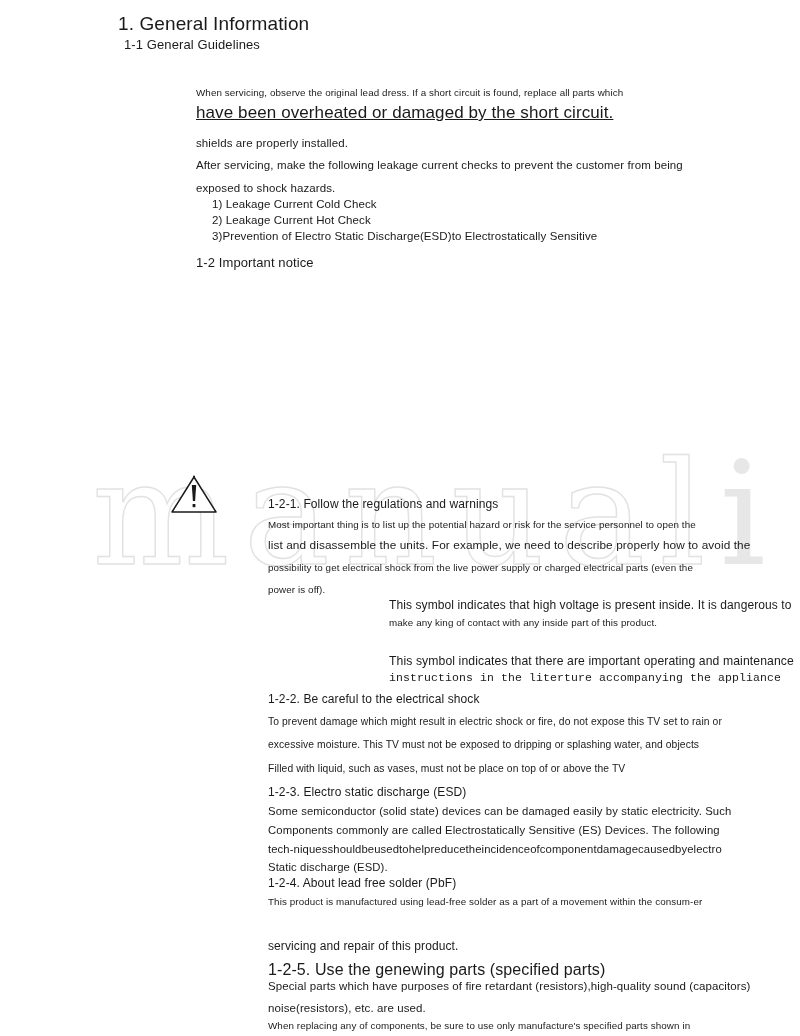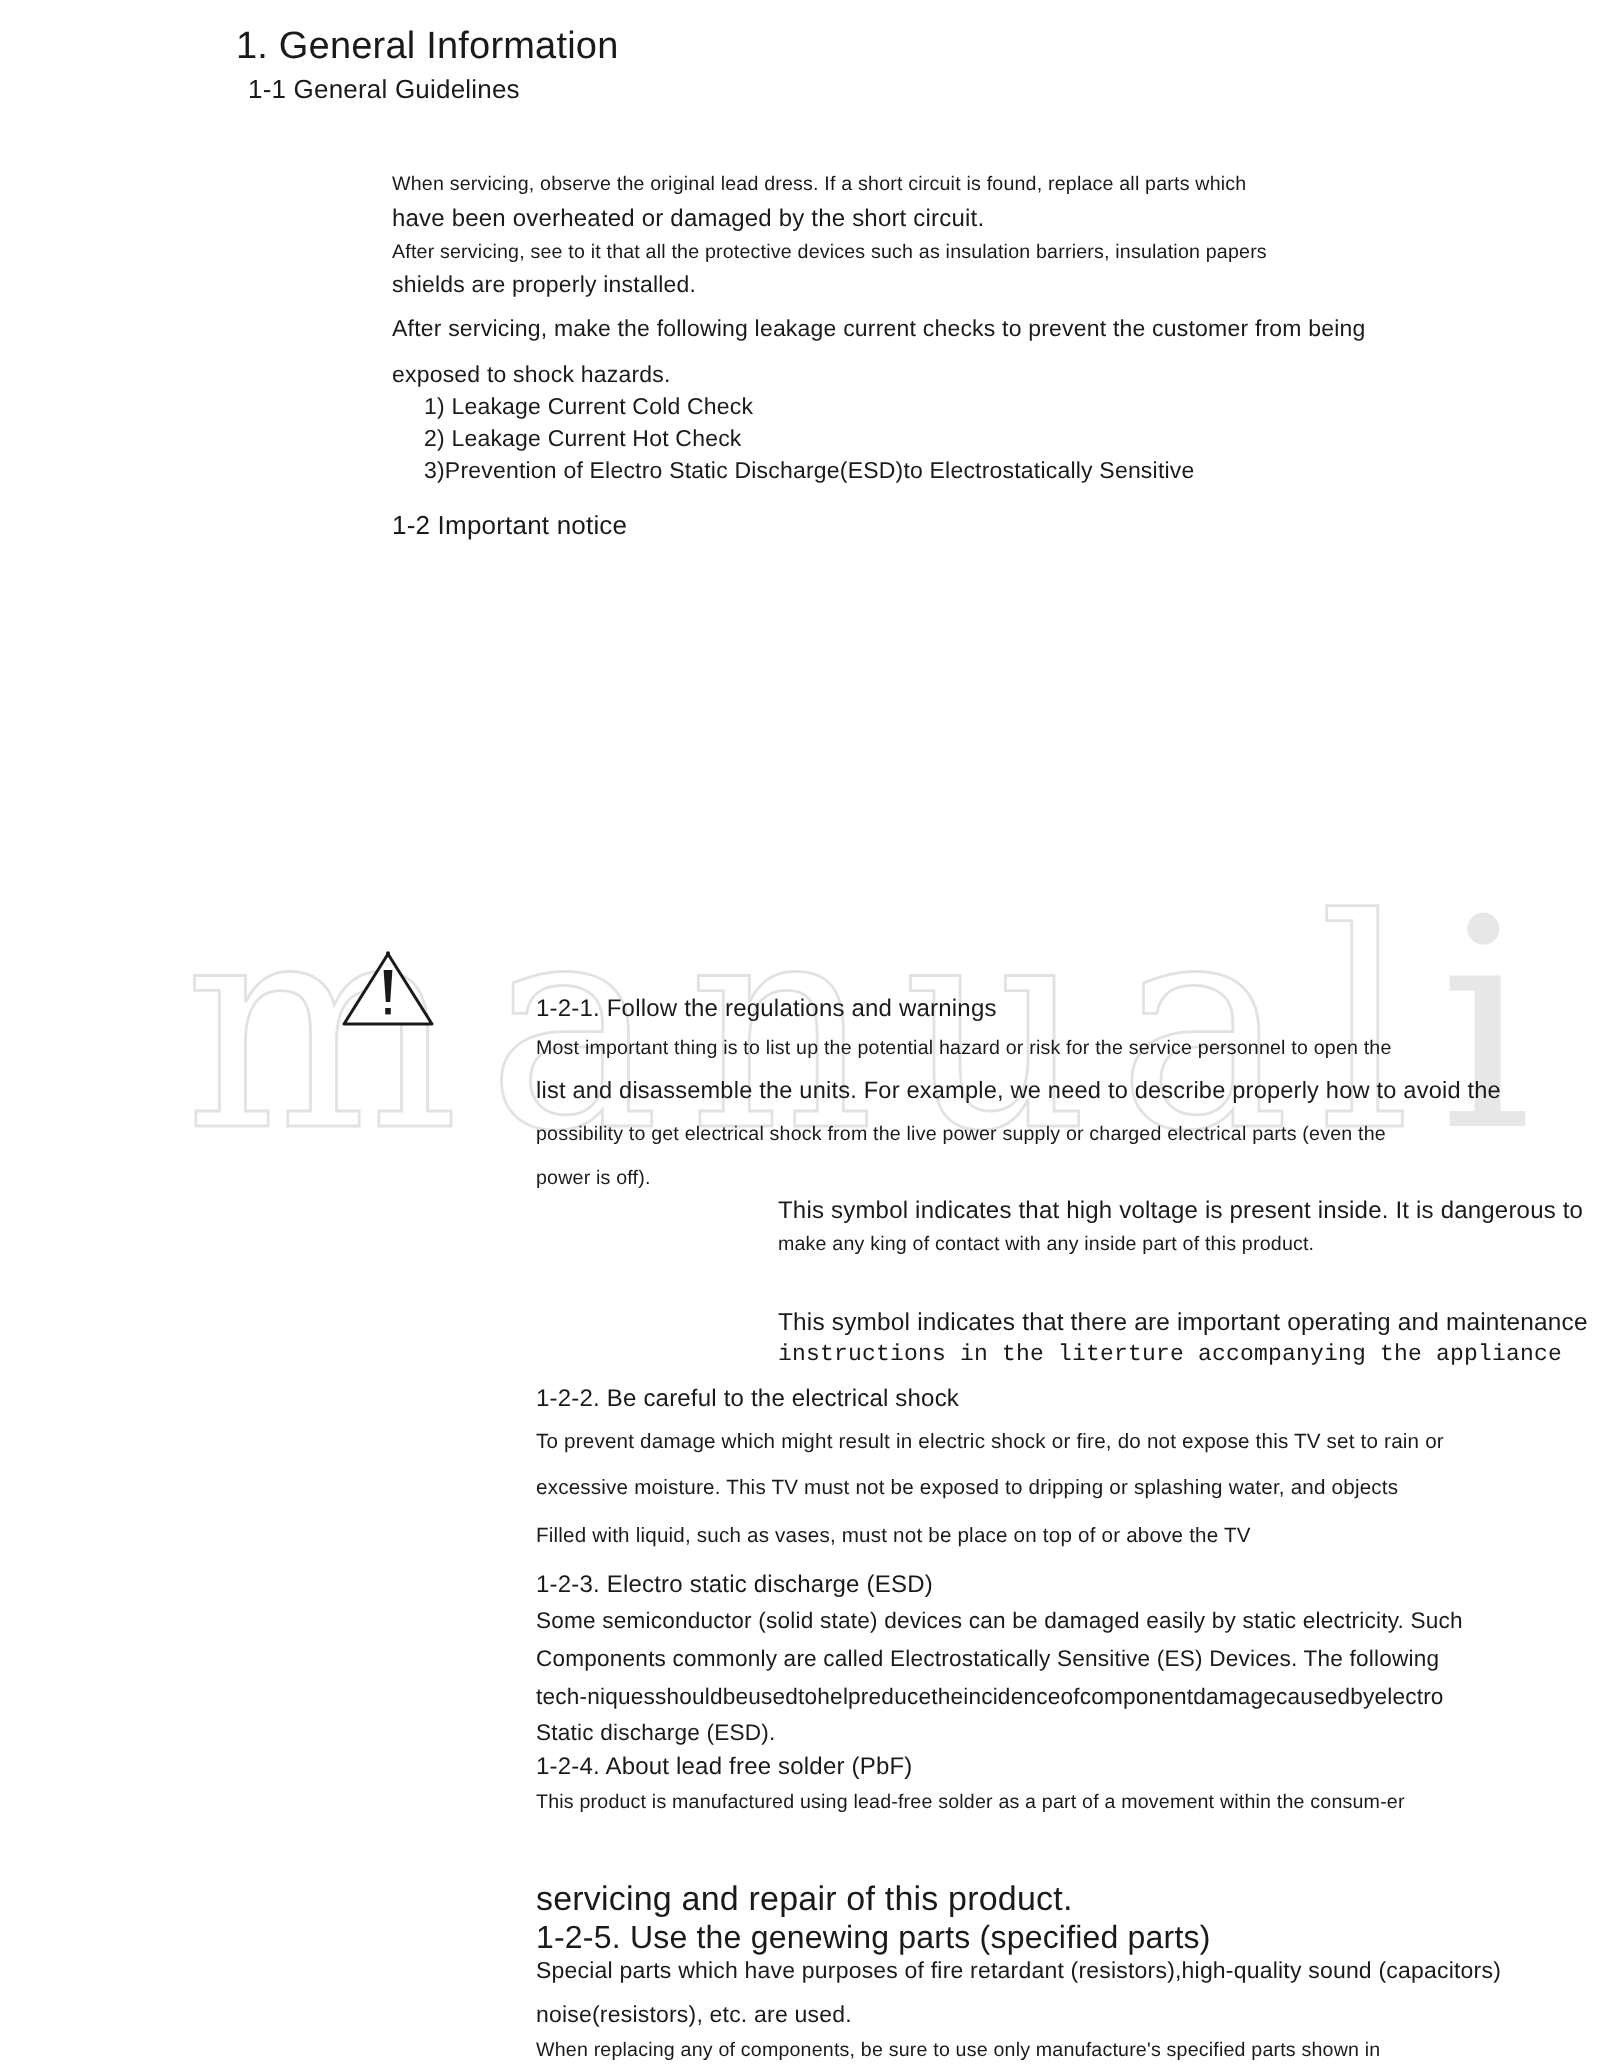--- a/index.html
+++ b/index.html
@@ -37,22 +37,21 @@
       <circle cx="25" cy="2.6" r="1" fill="#1a1a1a"></circle>
       <path d="M22.8 11 L27.2 11 L26.1 27 L23.9 27 Z" fill="#1a1a1a"></path>
       <rect x="23.6" y="30" width="2.8" height="3.2" fill="#1a1a1a"></rect>
     </svg>
   </div>
 
   <div id="text-layer">
       <div class="line" style="left: 118px; top: 13px; font-size: 19px; color: rgb(26, 26, 26);">1. General Information</div>
       <div class="line" style="left: 124px; top: 38px; font-size: 13px; color: rgb(26, 26, 26);">1-1 General Guidelines</div>
       <div class="line" style="left: 196px; top: 87px; font-size: 9.8px; color: rgb(26, 26, 26);">When servicing, observe the original lead dress. If a short circuit is found, replace all parts which</div>
-      <div class="line" style="left: 196px; top: 103px; font-size: 12px; color: rgb(26, 26, 26);">have been overheated or damaged by the short circuit.</div>
-      <div class="line" style="left: 196px; top: 121px; font-size: 9.8px; color: rgb(26, 26, 26);">After servicing, see to it that all the protective devices such as insulation barriers, insulation papers</div>
+      <div class="line" style="left: 196px; top: 103px; font-size: 17px; color: rgb(26, 26, 26); text-decoration: underline;">have been overheated or damaged by the short circuit.</div>
       <div class="line" style="left: 196px; top: 137px; font-size: 11.5px; color: rgb(26, 26, 26);">shields are properly installed.</div>
       <div class="line" style="left: 196px; top: 159px; font-size: 11.5px; color: rgb(26, 26, 26);">After servicing, make the following leakage current checks to prevent the customer from being</div>
       <div class="line" style="left: 196px; top: 182px; font-size: 11.5px; color: rgb(26, 26, 26);">exposed to shock hazards.</div>
       <div class="line" style="left: 212px; top: 198px; font-size: 11.5px; color: rgb(26, 26, 26);">1) Leakage Current Cold Check</div>
       <div class="line" style="left: 212px; top: 214px; font-size: 11.5px; color: rgb(26, 26, 26);">2) Leakage Current Hot Check</div>
       <div class="line" style="left: 212px; top: 230px; font-size: 11.5px; color: rgb(26, 26, 26);">3)Prevention of Electro Static Discharge(ESD)to Electrostatically Sensitive</div>
       <div class="line" style="left: 196px; top: 256px; font-size: 13px; color: rgb(26, 26, 26);">1-2 Important notice</div>
       <div class="line" style="left: 268px; top: 498px; font-size: 12px; color: rgb(26, 26, 26);">1-2-1. Follow the regulations and warnings</div>
       <div class="line" style="left: 268px; top: 519px; font-size: 9.8px; color: rgb(26, 26, 26);">Most important thing is to list up the potential hazard or risk for the service personnel to open the</div>
       <div class="line" style="left: 268px; top: 539px; font-size: 11.8px; color: rgb(26, 26, 26);">list and disassemble the units. For example, we need to describe properly how to avoid the</div>
@@ -66,20 +65,20 @@
       <div class="line" style="left: 268px; top: 716px; font-size: 10.3px; color: rgb(26, 26, 26);">To prevent damage which might result in electric shock or fire, do not expose this TV set to rain or</div>
       <div class="line" style="left: 268px; top: 739px; font-size: 10.3px; color: rgb(26, 26, 26);">excessive moisture. This TV must not be exposed to dripping or splashing water, and objects</div>
       <div class="line" style="left: 268px; top: 763px; font-size: 10.3px; color: rgb(26, 26, 26); text-align: right;">Filled with liquid, such as vases, must not be place on top of or above the TV</div>
       <div class="line" style="left: 268px; top: 786px; font-size: 12px; color: rgb(26, 26, 26);">1-2-3. Electro static discharge (ESD)</div>
       <div class="line" style="left: 268px; top: 805px; font-size: 11.3px; color: rgb(26, 26, 26);">Some semiconductor (solid state) devices can be damaged easily by static electricity. Such</div>
       <div class="line" style="left: 268px; top: 824px; font-size: 11.3px; color: rgb(26, 26, 26);">Components commonly are called Electrostatically Sensitive (ES) Devices. The following</div>
       <div class="line" style="left: 268px; top: 843px; font-size: 11.3px; color: rgb(26, 26, 26);">tech-niquesshouldbeusedtohelpreducetheincidenceofcomponentdamagecausedbyelectro</div>
       <div class="line" style="left: 268px; top: 861px; font-size: 11.3px; color: rgb(26, 26, 26);">Static discharge (ESD).</div>
       <div class="line" style="left: 268px; top: 877px; font-size: 12px; color: rgb(26, 26, 26);">1-2-4. About lead free solder (PbF)</div>
       <div class="line" style="left: 268px; top: 896px; font-size: 9.8px; color: rgb(26, 26, 26);">This product is manufactured using lead-free solder as a part of a movement within the consum-er</div>
-      <div class="line" style="left: 268px; top: 940px; font-size: 17px; color: rgb(26, 26, 26);">servicing and repair of this product.</div>
+      <div class="line" style="left: 268px; top: 940px; font-size: 12px; color: rgb(26, 26, 26);">servicing and repair of this product.</div>
       <div class="line" style="left: 268px; top: 961px; font-size: 16px; color: rgb(26, 26, 26);">1-2-5. Use the genewing parts (specified parts)</div>
       <div class="line" style="left: 268px; top: 980px; font-size: 11.5px; color: rgb(26, 26, 26);">Special parts which have purposes of fire retardant (resistors),high-quality sound (capacitors)</div>
       <div class="line" style="left: 268px; top: 1002px; font-size: 11.5px; color: rgb(26, 26, 26);">noise(resistors), etc. are used.</div>
       <div class="line" style="left: 268px; top: 1020px; font-size: 9.8px; color: rgb(26, 26, 26);">When replacing any of components, be sure to use only manufacture's specified parts shown in</div>
     </div>
 
 </div>
 
 </body></html>

